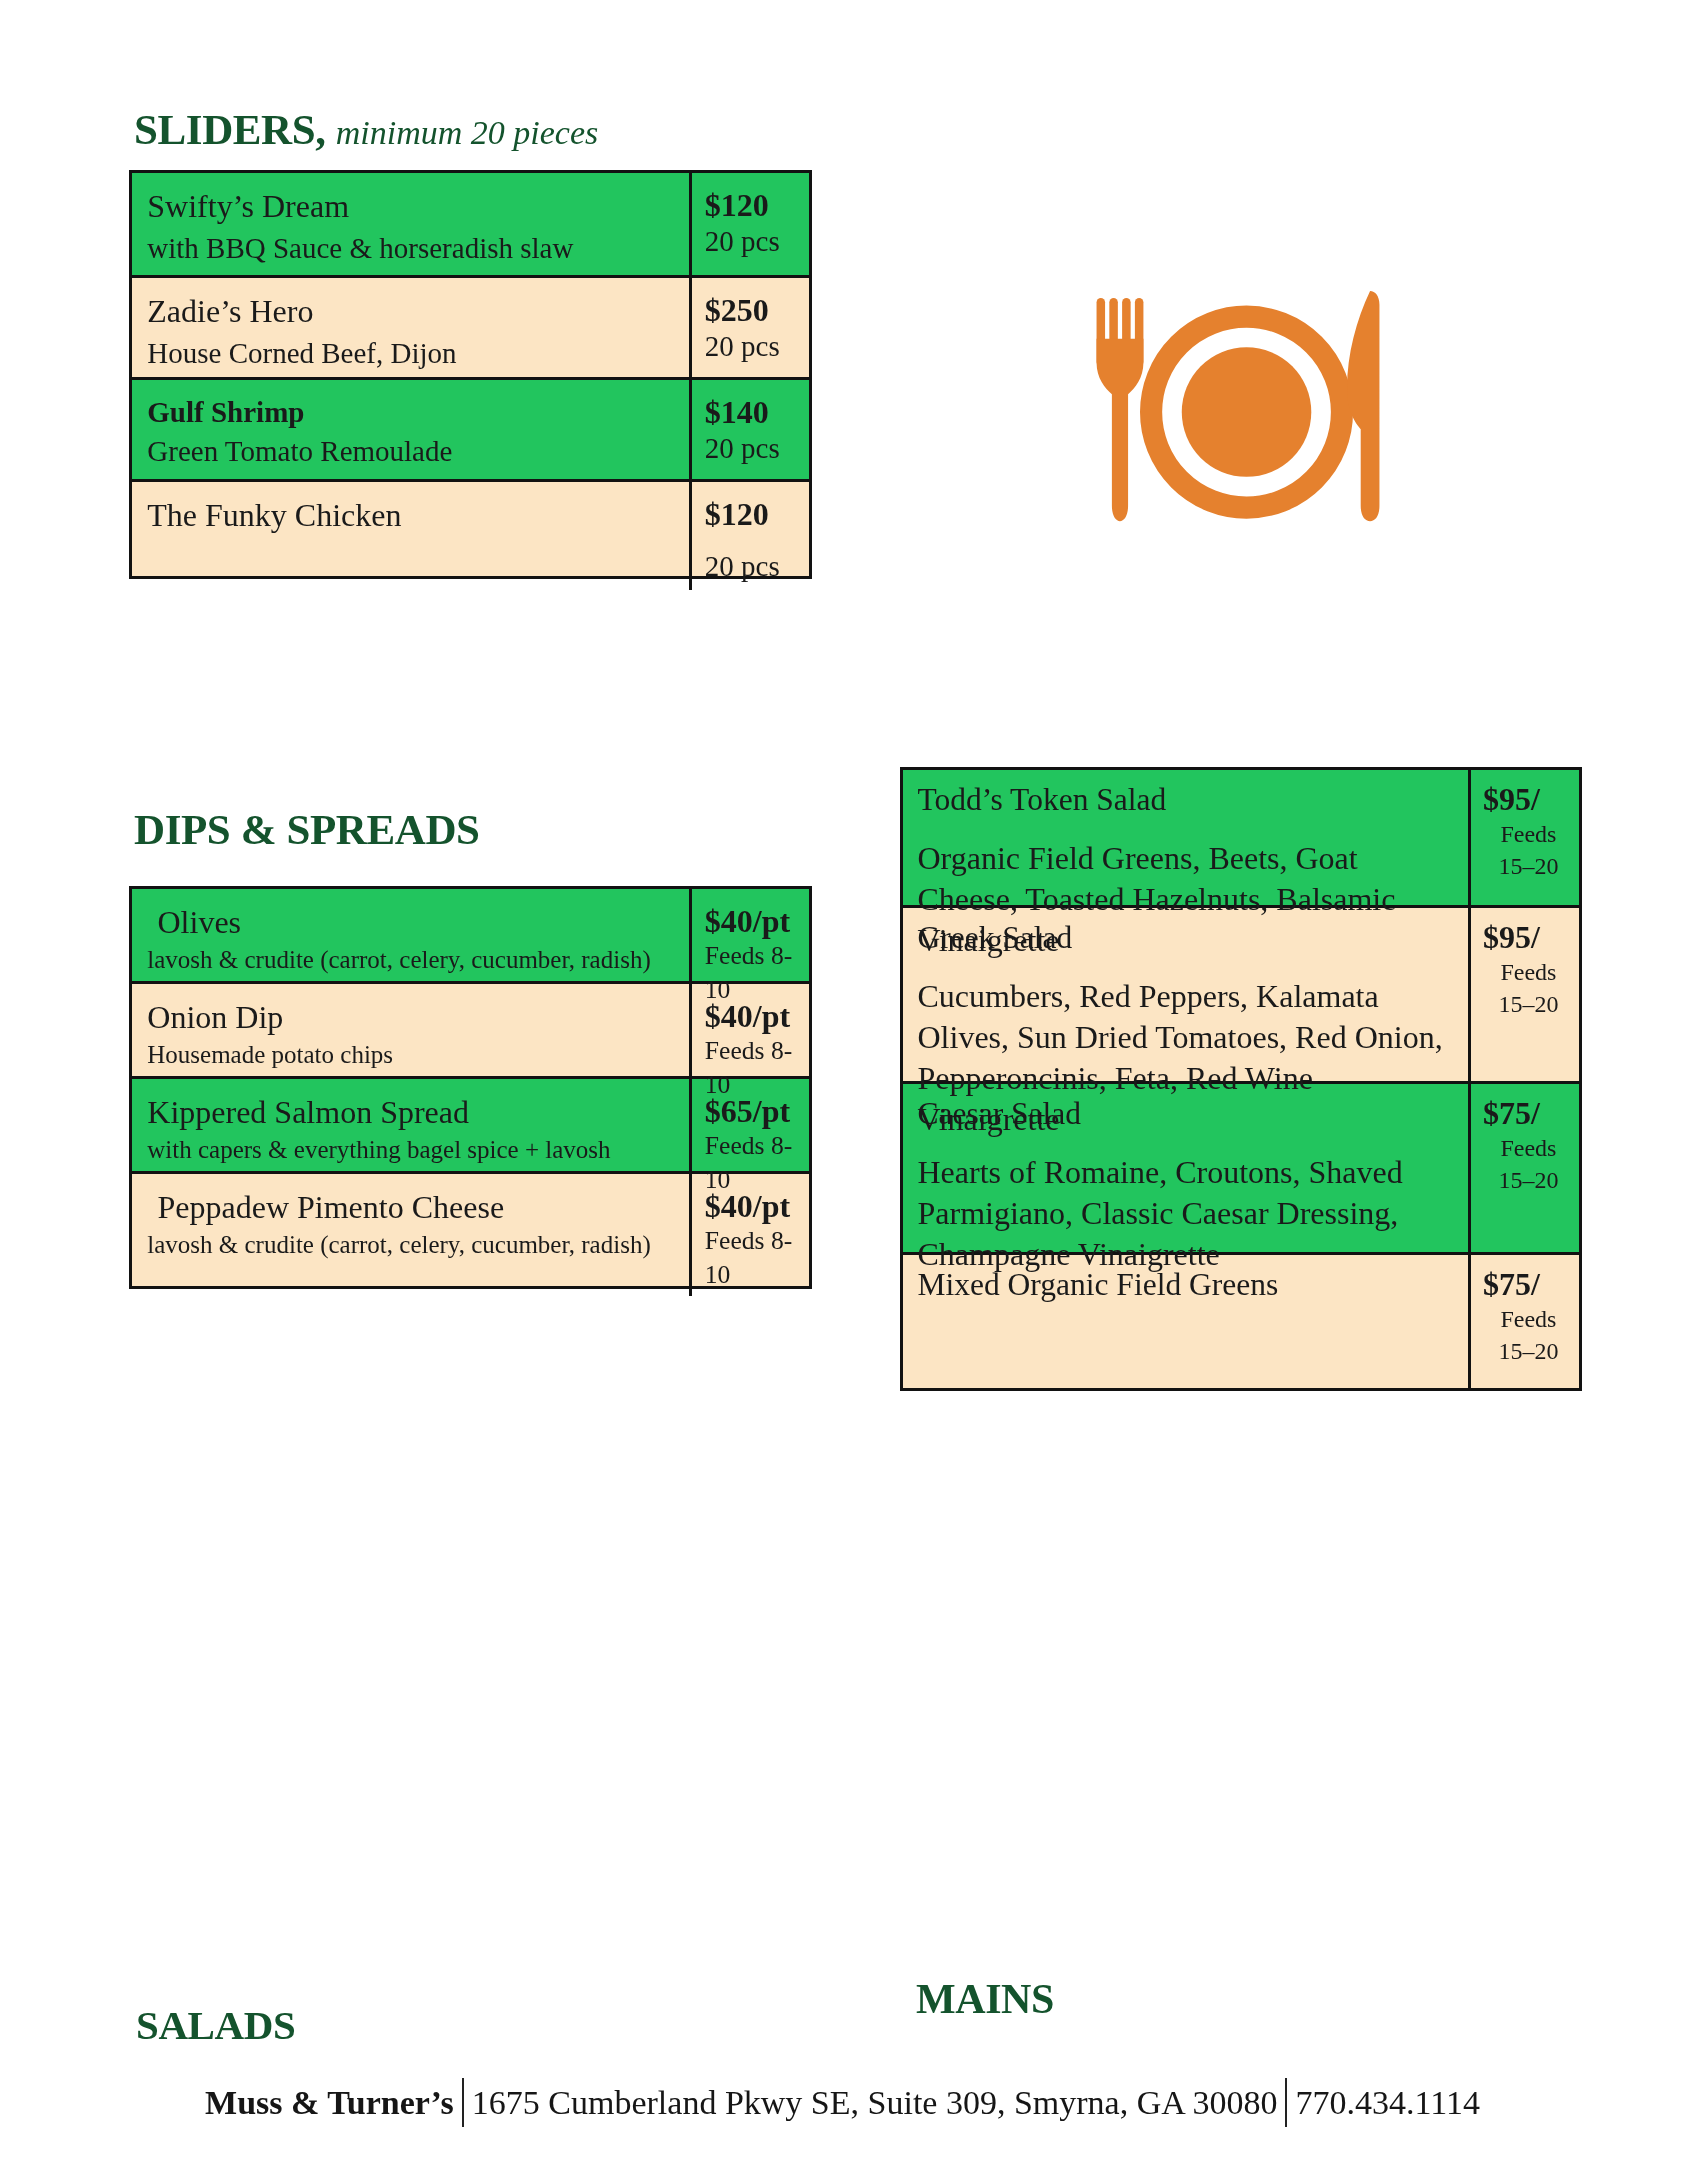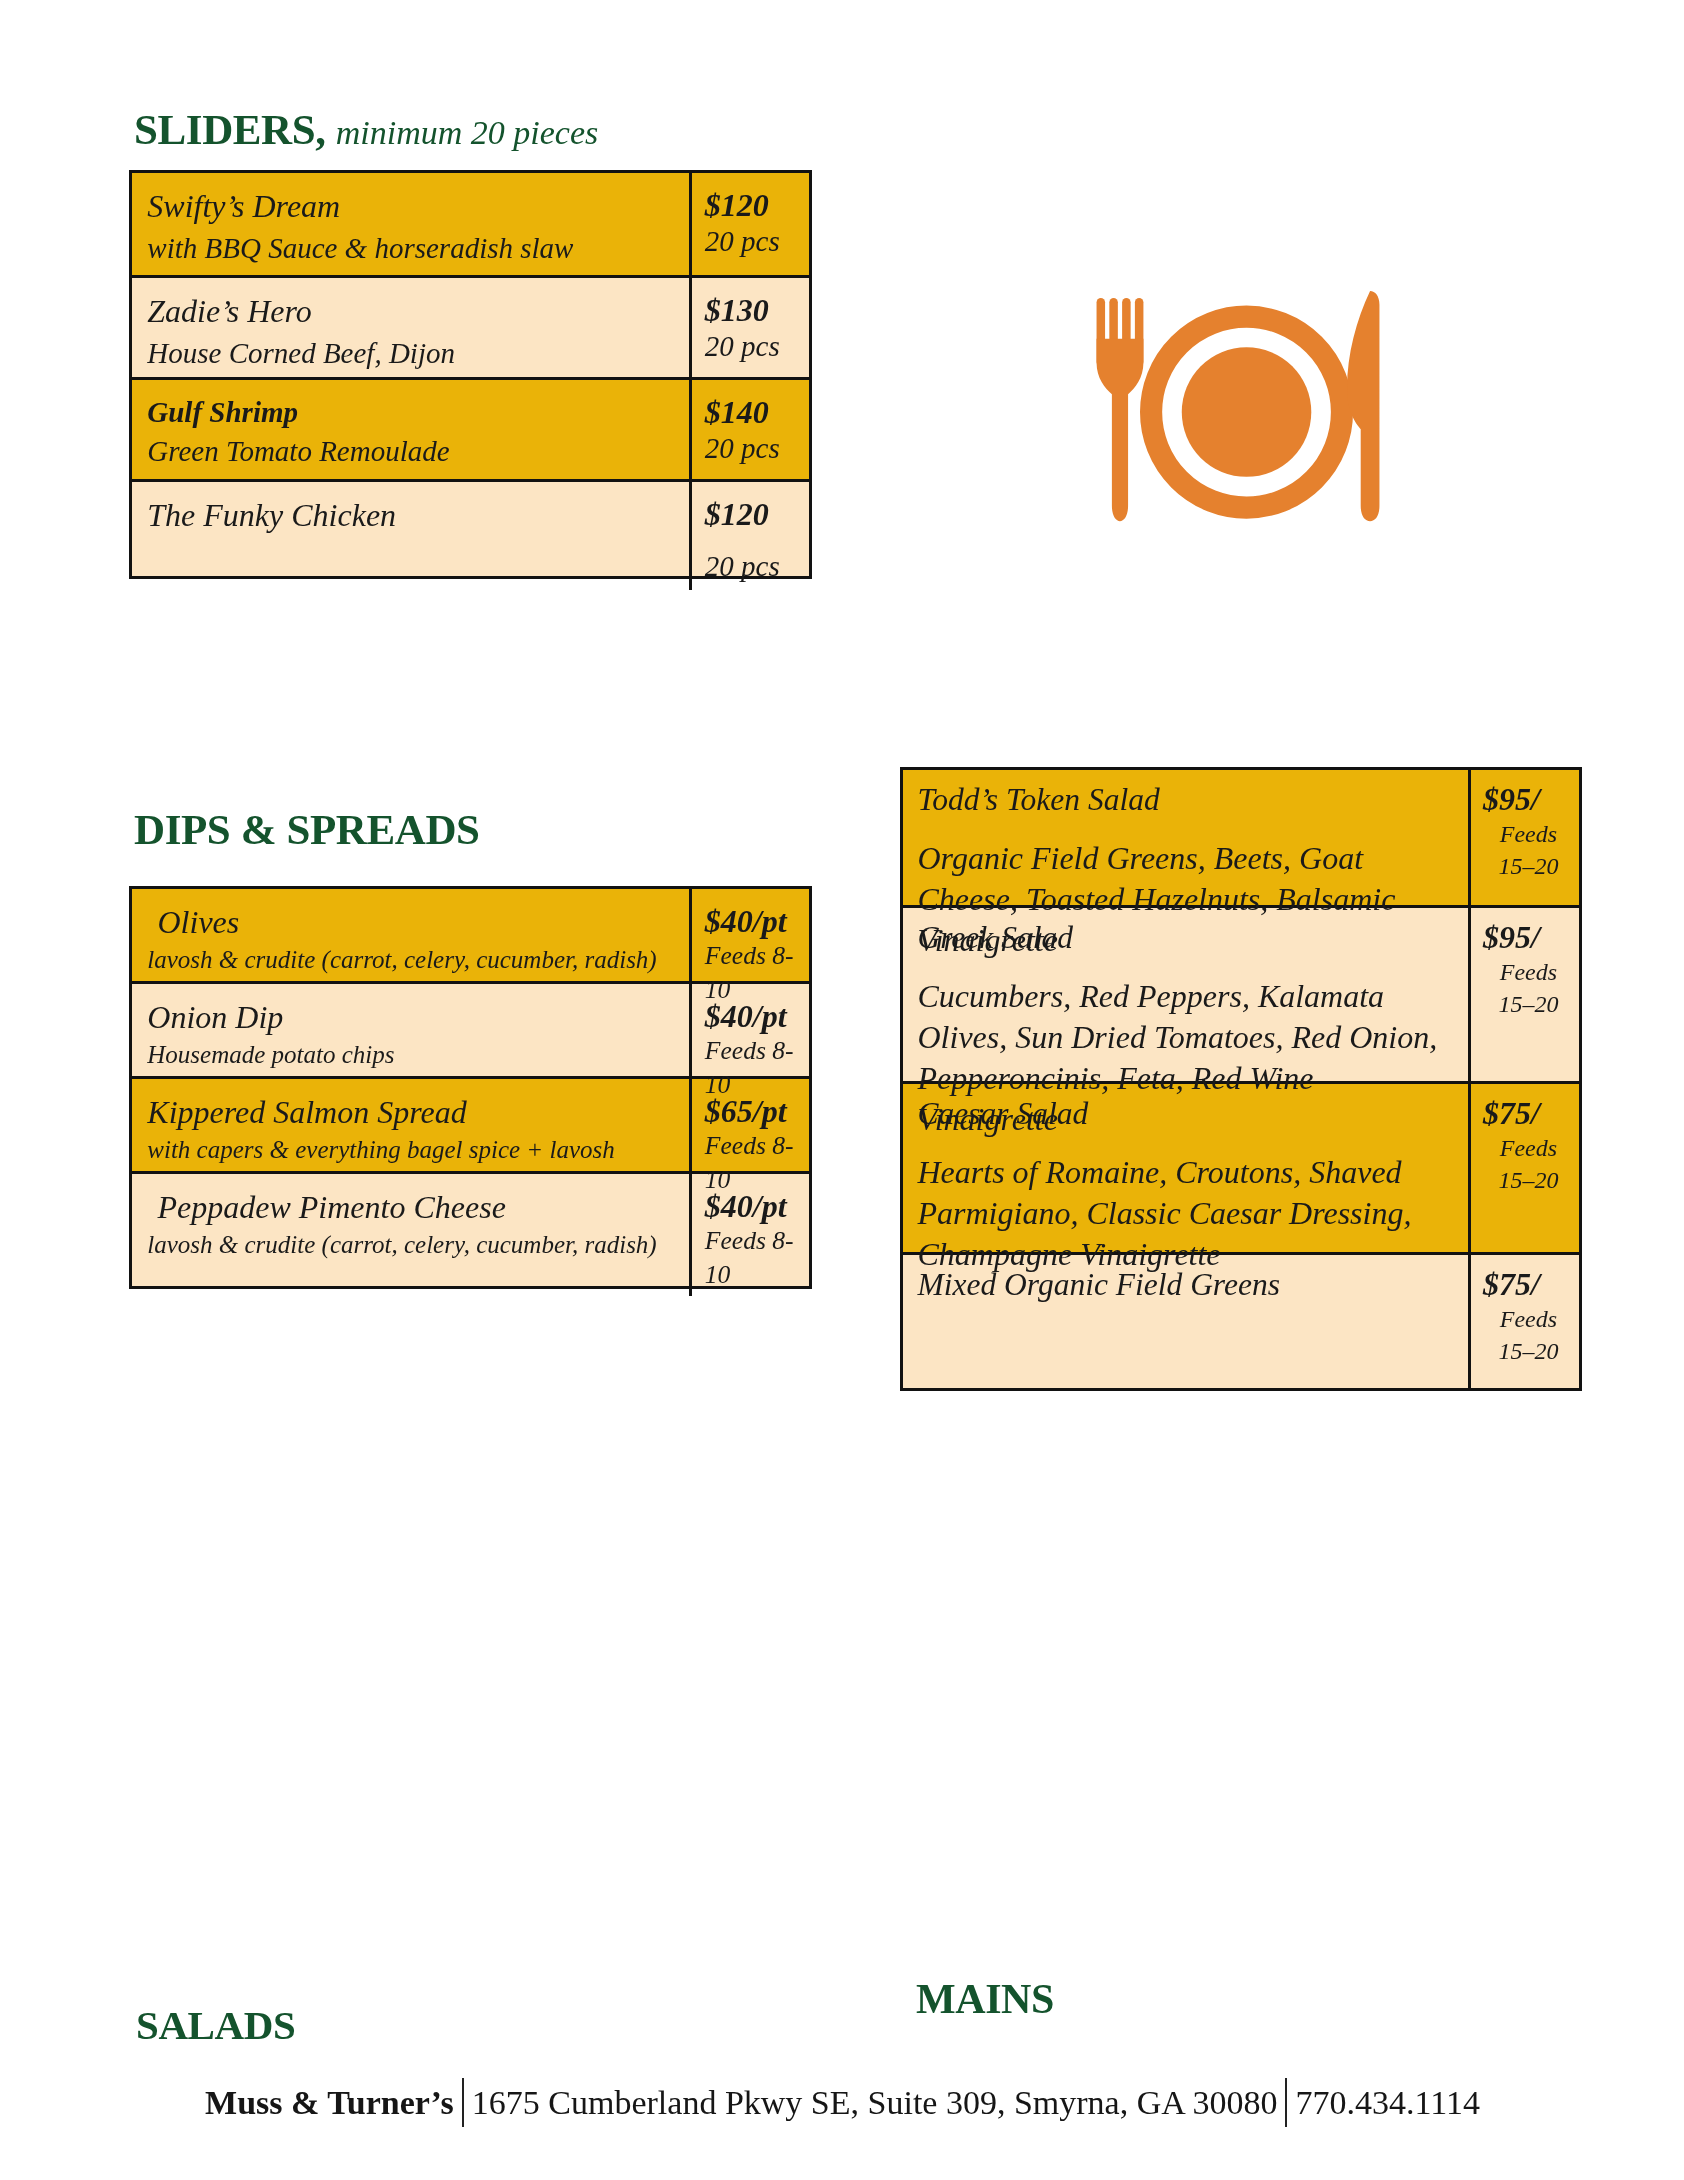--- a/index.html
+++ b/index.html
@@ -9,21 +9,21 @@
   }
   
   .section-heading {
     position:absolute; font-weight:bold; font-size:43px; line-height:1.1;
     letter-spacing:-0.4px; color:#14532d; white-space:nowrap;
   }
   .section-heading .sub {
     font-weight:normal; font-style:italic; font-size:34px; letter-spacing:0; margin-left:10.2px;
   }
   
-  .menu-table { position:absolute; border:3.4px solid #121212; background:#eab308;font-style:italic; }
+  .menu-table { position:absolute; border:3.4px solid #121212; background:#22c55e; }
   .m-row { display:grid; border-top:3.4px solid #121212; }
   .m-row:first-child { border-top:none; }
   .m-row.shaded { background:#FCE5C4; }
   .sliders-t .m-row, .dips-t .m-row { grid-template-columns:1fr 120px; }
   .salads-t  .m-row { grid-template-columns:1fr 111px; }
   .price-cell { border-left:3.4px solid #121212; }
 
   .name-cell { padding:14.5px 19px 5.1px 15.3px; }
   .item-name { font-size:32px; line-height:1.18; }
   .item-name.bold-name { font-weight:bold; font-size:29px; }
@@ -75,21 +75,21 @@
         <div class="price">$120</div>
         <div class="qty">20 pcs</div>
       </div>
     </div>
     <div class="m-row shaded" style="height:99px;">
       <div class="name-cell">
         <div class="item-name">Zadie’s Hero</div>
         <div class="item-desc">House Corned Beef, Dijon</div>
       </div>
       <div class="price-cell">
-        <div class="price">$130</div>
+        <div class="price">$250</div>
         <div class="qty">20 pcs</div>
       </div>
     </div>
     <div class="m-row" style="height:99px;">
       <div class="name-cell">
         <div class="item-name bold-name">Gulf Shrimp</div>
         <div class="item-desc">Green Tomato Remoulade</div>
       </div>
       <div class="price-cell">
         <div class="price">$140</div>

